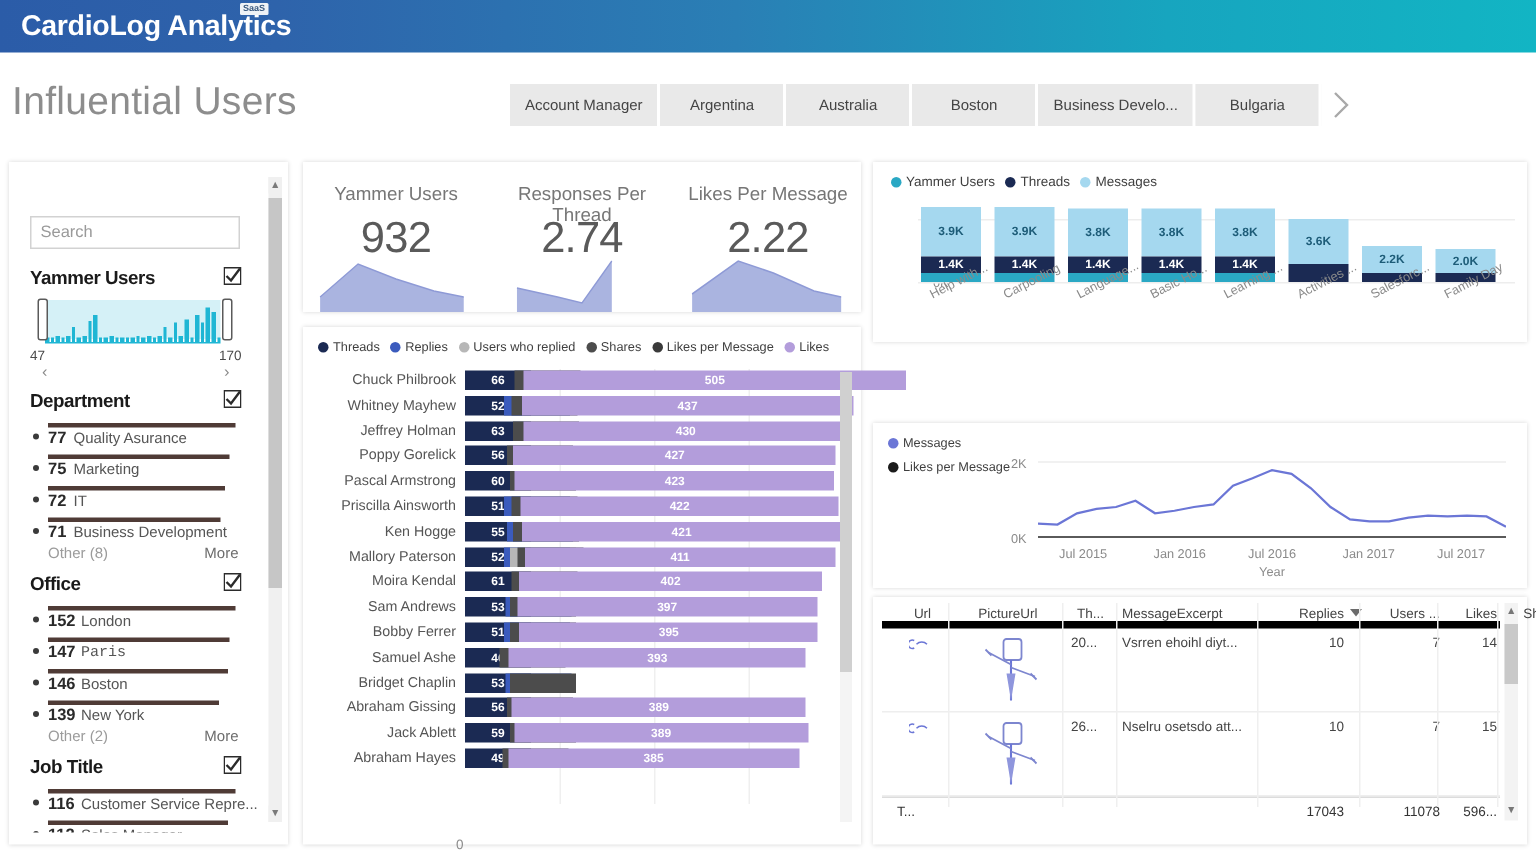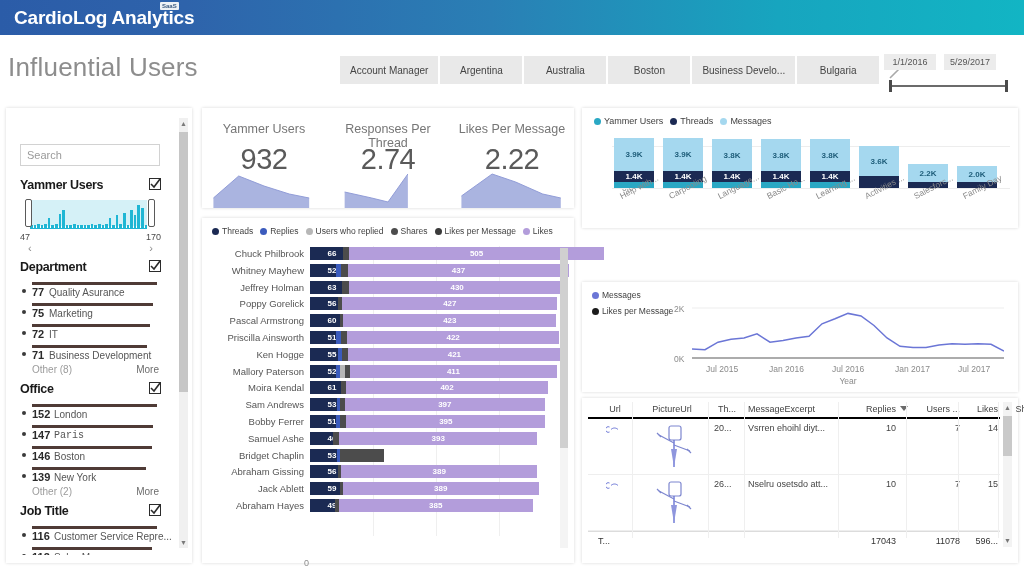--- a/index.html
+++ b/index.html
@@ -165,21 +165,21 @@
   .line-plot { position: absolute; left: 110px; top: 20px; width: 312px; height: 62px; }
   .line-plot svg { display: block; width: 100%; height: 100%; }
   .line-ylab { position: absolute; font-size: 8.5px; color: #8a8a8a; }
   .line-xaxis { position: absolute; left: 110px; top: 82px; width: 312px; height: 12px; }
   .line-xaxis span { position: absolute; top: 0; font-size: 8.5px; color: #8a8a8a; }
   .line-axtitle { position: absolute; left: 110px; top: 94px; width: 312px; text-align: center; font-size: 8.5px; color: #8a8a8a; }
 
   
   .tbl-card { left: 582px; top: 398px; width: 436px; height: 165px; }
   .tbl { position: absolute; left: 6px; top: 4px; width: 412px; }
-  .tbl-head { position: relative; height: 17px; border-bottom: 2px solid #000000; }
+  .tbl-head { position: relative; height: 17px; border-bottom: 5px solid #000000; }
   .th { position: absolute; top: 2px; font-size: 9px; color: #444; white-space: nowrap; }
   .th.r { text-align: right; }
   .sort-caret { position: absolute; top: 4px; width: 0; height: 0; border-left: 4px solid transparent; border-right: 4px solid transparent; border-top: 5px solid #6b6b6b; }
   .trow { position: relative; height: 56px; border-bottom: 1px solid #eee; }
   .td { position: absolute; top: 4px; font-size: 9px; color: #444; white-space: nowrap; }
   .td.r { text-align: right; }
   .tbl-total { position: relative; height: 20px; border-top: 1px solid #dcdcdc; }
   .tbl-total .td { top: 4px; font-size: 9px; color: #333; }
   .vcol { position: absolute; top: 0; width: 1px; background: #efefef; }
   .tbl-scroll { position: absolute; right: 6px; top: 4px; width: 9px; height: 145px; background: #f3f3f3; }
@@ -207,31 +207,20 @@
     <div class="chip">Boston</div>
     <div class="chip wide">Business Develo...</div>
     <div class="chip">Bulgaria</div>
     <div class="chip-arrow">
       <svg width="11" height="18" viewBox="0 0 11 18">
           <path d="M1 1 L9 9 L1 17" stroke="#a9a9a9" stroke-width="1.6" fill="none"></path>
         </svg>
     </div>
   </div>
 
-  <div class="daterange">
-    <div class="dr-vals">
-      <div class="dr-val">1/1/2016</div>
-      <div class="dr-val">5/29/2017</div>
-    </div>
-    <div class="dr-track">
-      <div class="dr-line"></div>
-      <div class="dr-handle" style="left:3px"></div>
-      <div class="dr-handle" style="left:119px"></div>
-    </div>
-  </div>
 
   <div class="card filter-pane">
     <div class="fp-inner">
 
       <div class="search-box" style="left:6px; top:28px; width:140px;">Search</div>
 
       <div class="fsection" style="left:0px; top:60px; height:78px;">
         <div class="fsec-head">
           <div class="fsec-title">Yammer Users</div>
           <div class="fsec-check">

